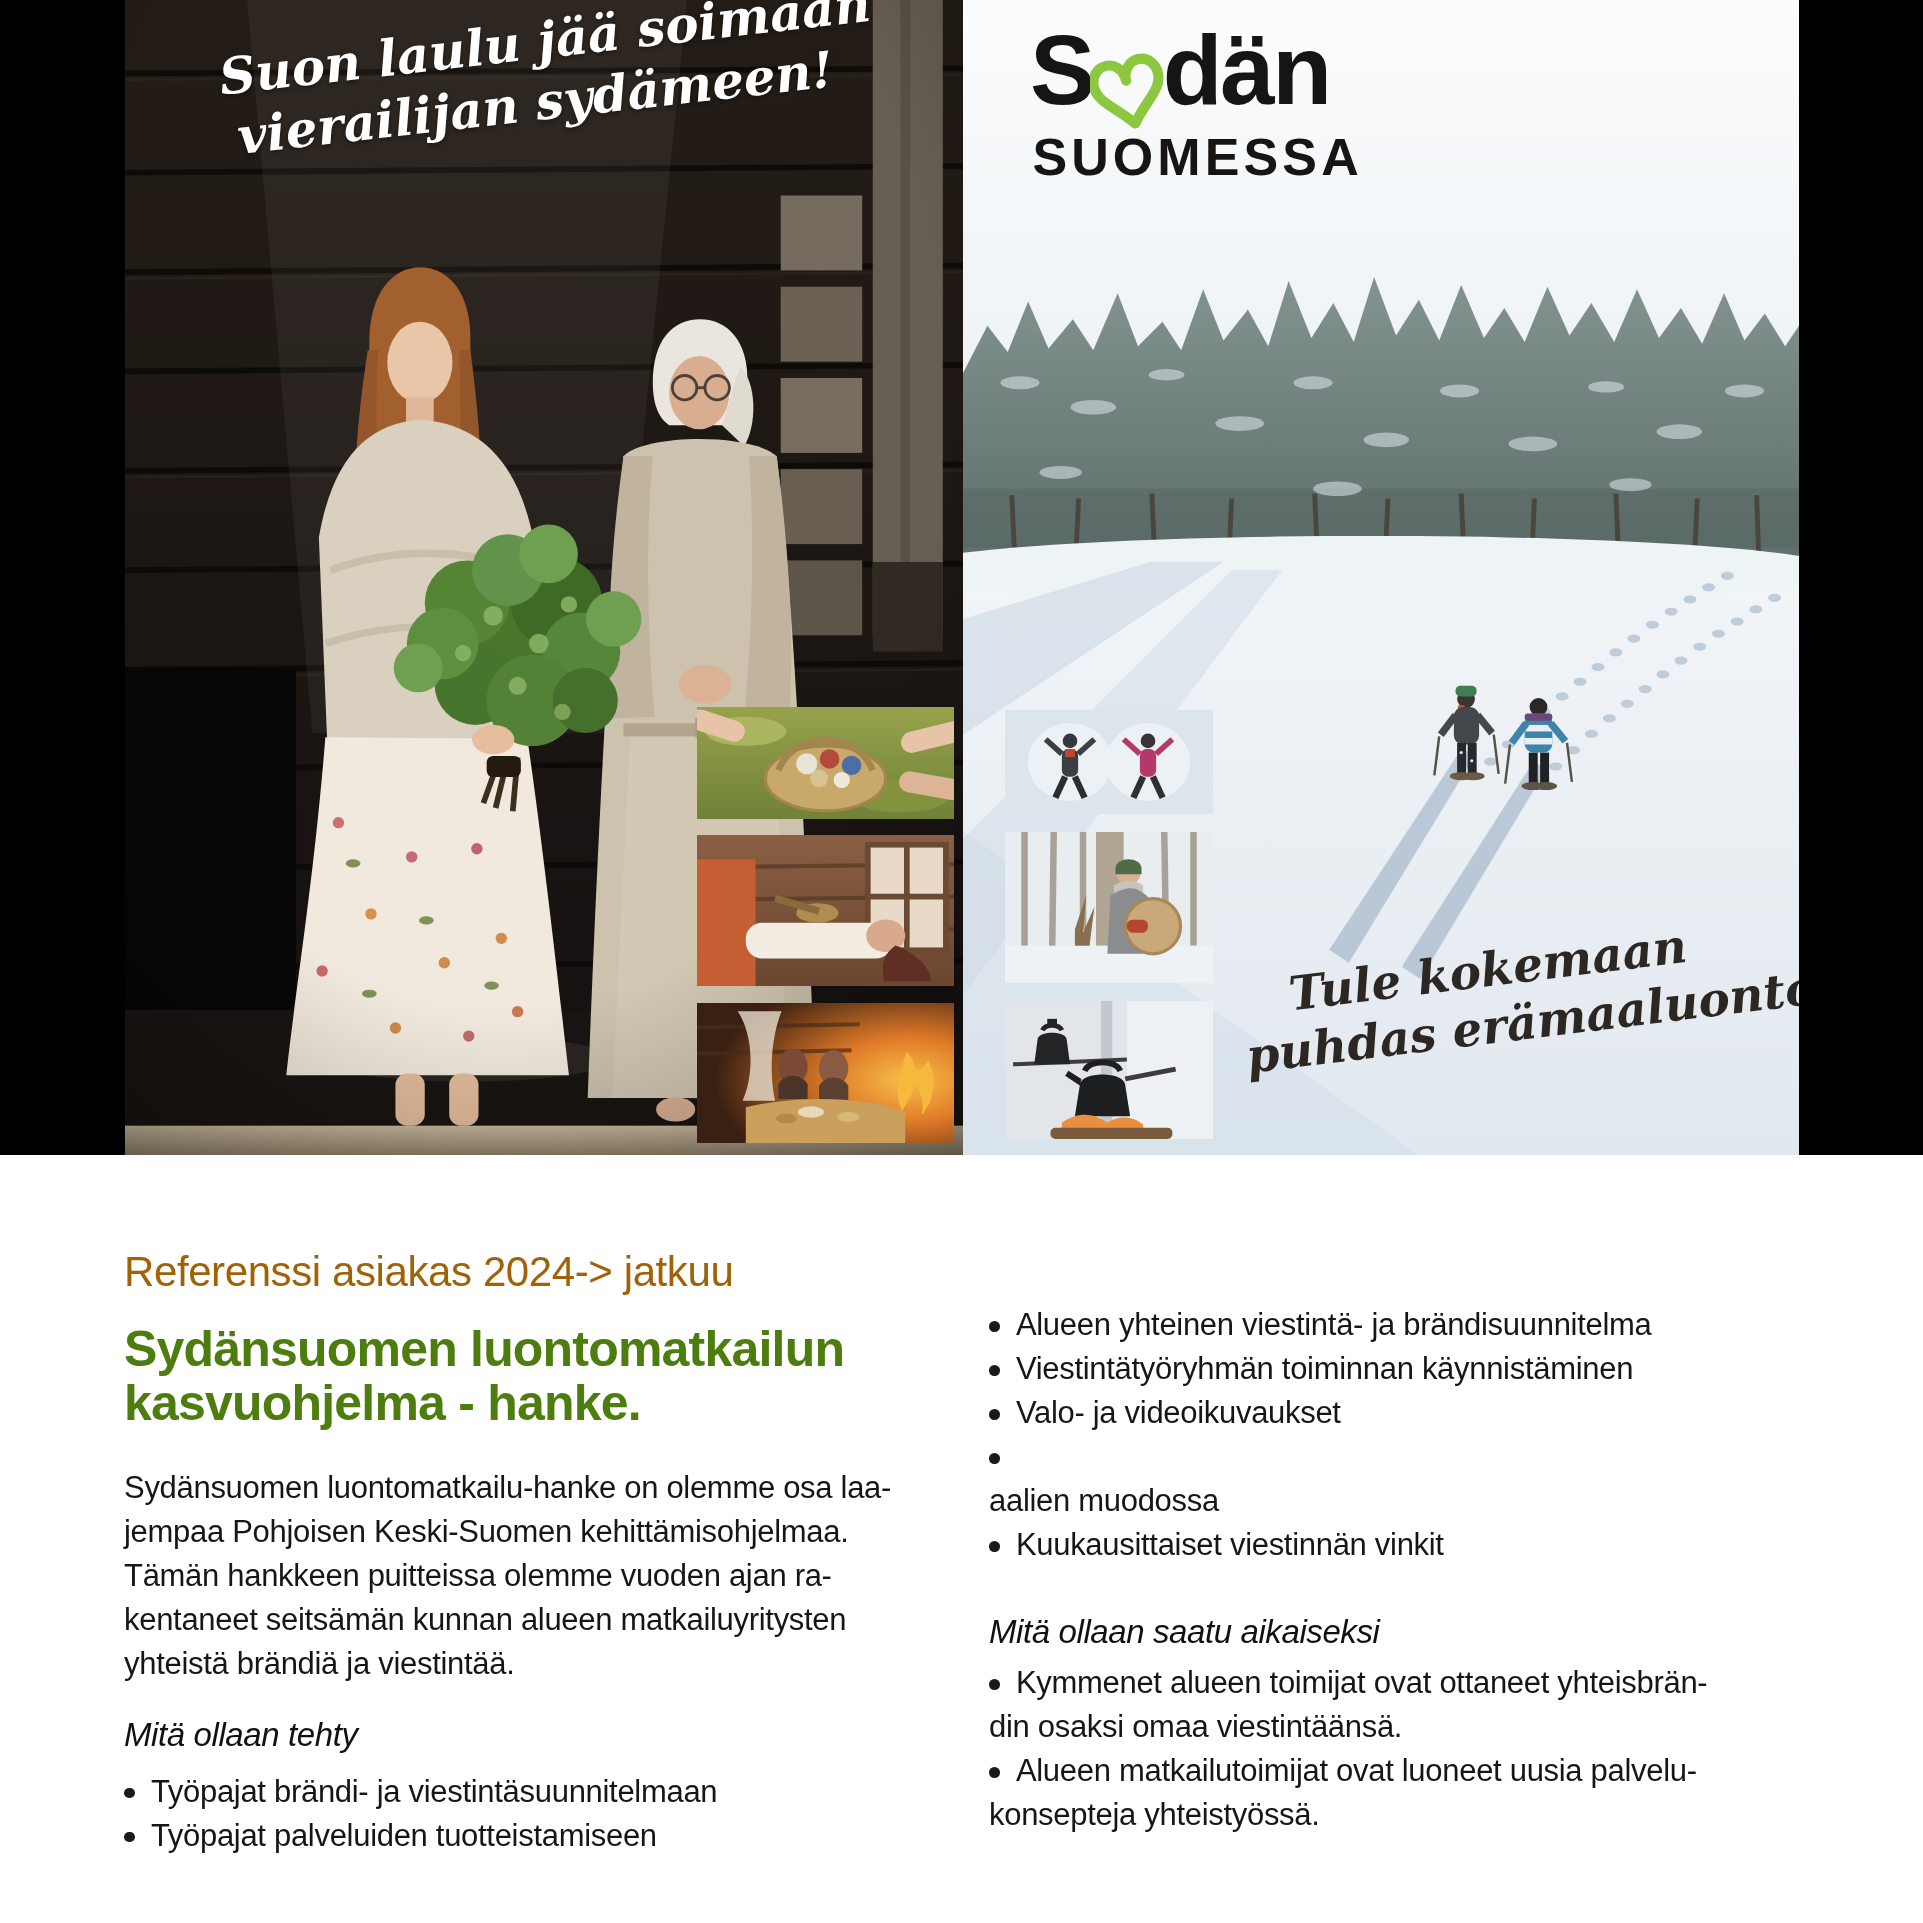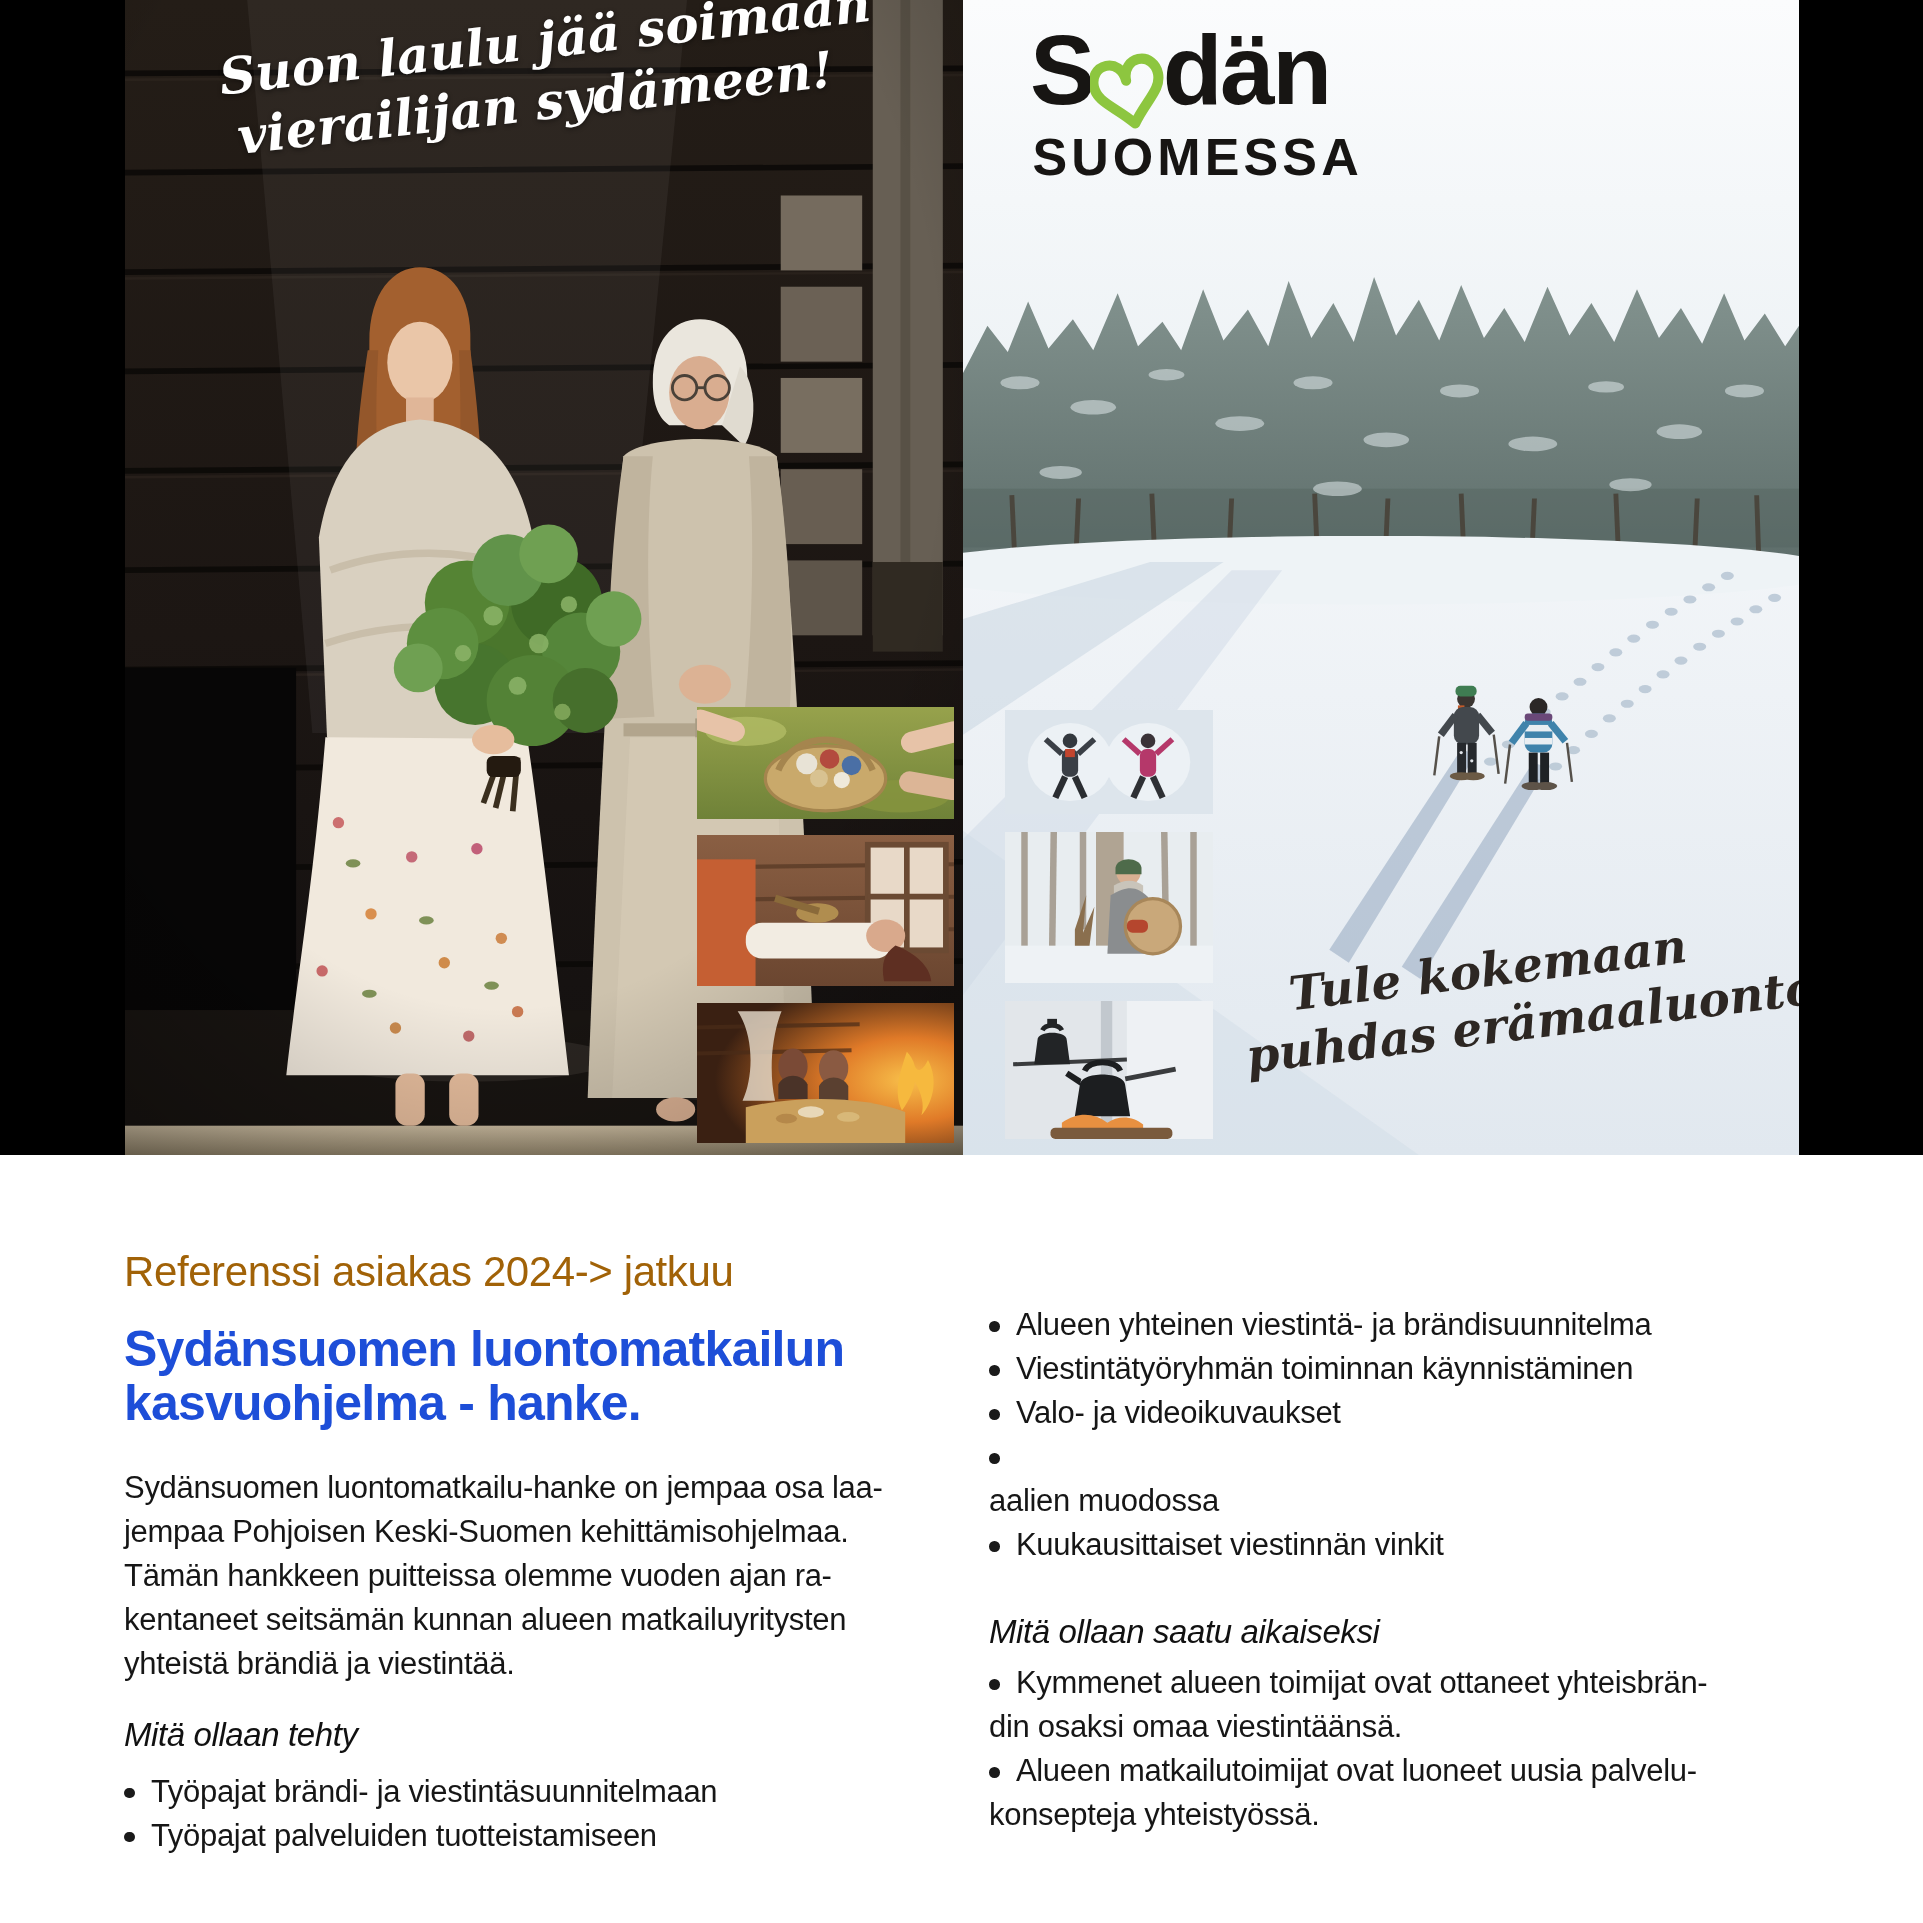--- a/index.html
+++ b/index.html
@@ -35,21 +35,21 @@
   .insets{position:absolute;display:flex;flex-direction:column;}
   .insets-left{left:572px;top:707px;width:257px;gap:16.3px;}
   .insets-right{left:42px;top:710px;width:208px;gap:18px;}
   .inset{width:100%;overflow:hidden;}
   .inset svg{display:block;width:100%;height:100%;}
 
   
   .content-left{position:absolute;left:124px;top:1247px;width:863px;}
   .content-right{position:absolute;left:989px;top:1303px;width:888px;}
   .kicker{font-size:42px;line-height:1.2;color:#a16207;letter-spacing:-0.4px;}
-  .headline{margin-top:24.4px;font-size:50px;font-weight:700;line-height:54px;color:#1d4ed8;letter-spacing:-0.8px;}
+  .headline{margin-top:24.4px;font-size:50px;font-weight:700;line-height:54px;color:#4d7c0f;letter-spacing:-0.8px;}
   .bodyline{font-size:31px;line-height:44px;letter-spacing:-0.3px;color:#161616;white-space:nowrap;}
   .para{margin-top:36px;}
   .subhead{font-size:33px;font-weight:400;font-style:italic;letter-spacing:-0.4px;color:#111;}
   .mt52{margin-top:30px;} .mt56{margin-top:46px;} .mt10{margin-top:16px;} .mt12{margin-top:9.8px;}
   .dot{display:inline-block;width:10.6px;height:10.6px;background:#1a1a1a;border-radius:50%;
        margin-right:16.3px;margin-bottom:3.3px;}
 </style>
 </head>
 <body>
 
@@ -491,21 +491,21 @@
     </div>
   </div>
 
   <div class="content-left">
     <div class="kicker">Referenssi asiakas 2024-&gt; jatkuu</div>
     <div class="headline">
       <div>Sydänsuomen luontomatkailun</div>
       <div>kasvuohjelma - hanke.</div>
     </div>
     <div class="para">
-      <div class="bodyline">Sydänsuomen luontomatkailu-hanke on jempaa osa laa-</div>
+      <div class="bodyline">Sydänsuomen luontomatkailu-hanke on olemme osa laa-</div>
       <div class="bodyline">jempaa Pohjoisen Keski-Suomen kehittämisohjelmaa.</div>
       <div class="bodyline">Tämän hankkeen puitteissa olemme vuoden ajan ra-</div>
       <div class="bodyline">kentaneet seitsämän kunnan alueen matkailuyritysten</div>
       <div class="bodyline">yhteistä brändiä ja viestintää.</div>
     </div>
     <div class="subhead mt52">Mitä ollaan tehty</div>
     <div class="mt10">
       <div class="bodyline"><span class="dot"></span><span>Työpajat brändi- ja viestintäsuunnitelmaan</span></div>
       <div class="bodyline"><span class="dot"></span><span>Työpajat palveluiden tuotteistamiseen</span></div>
     </div>

